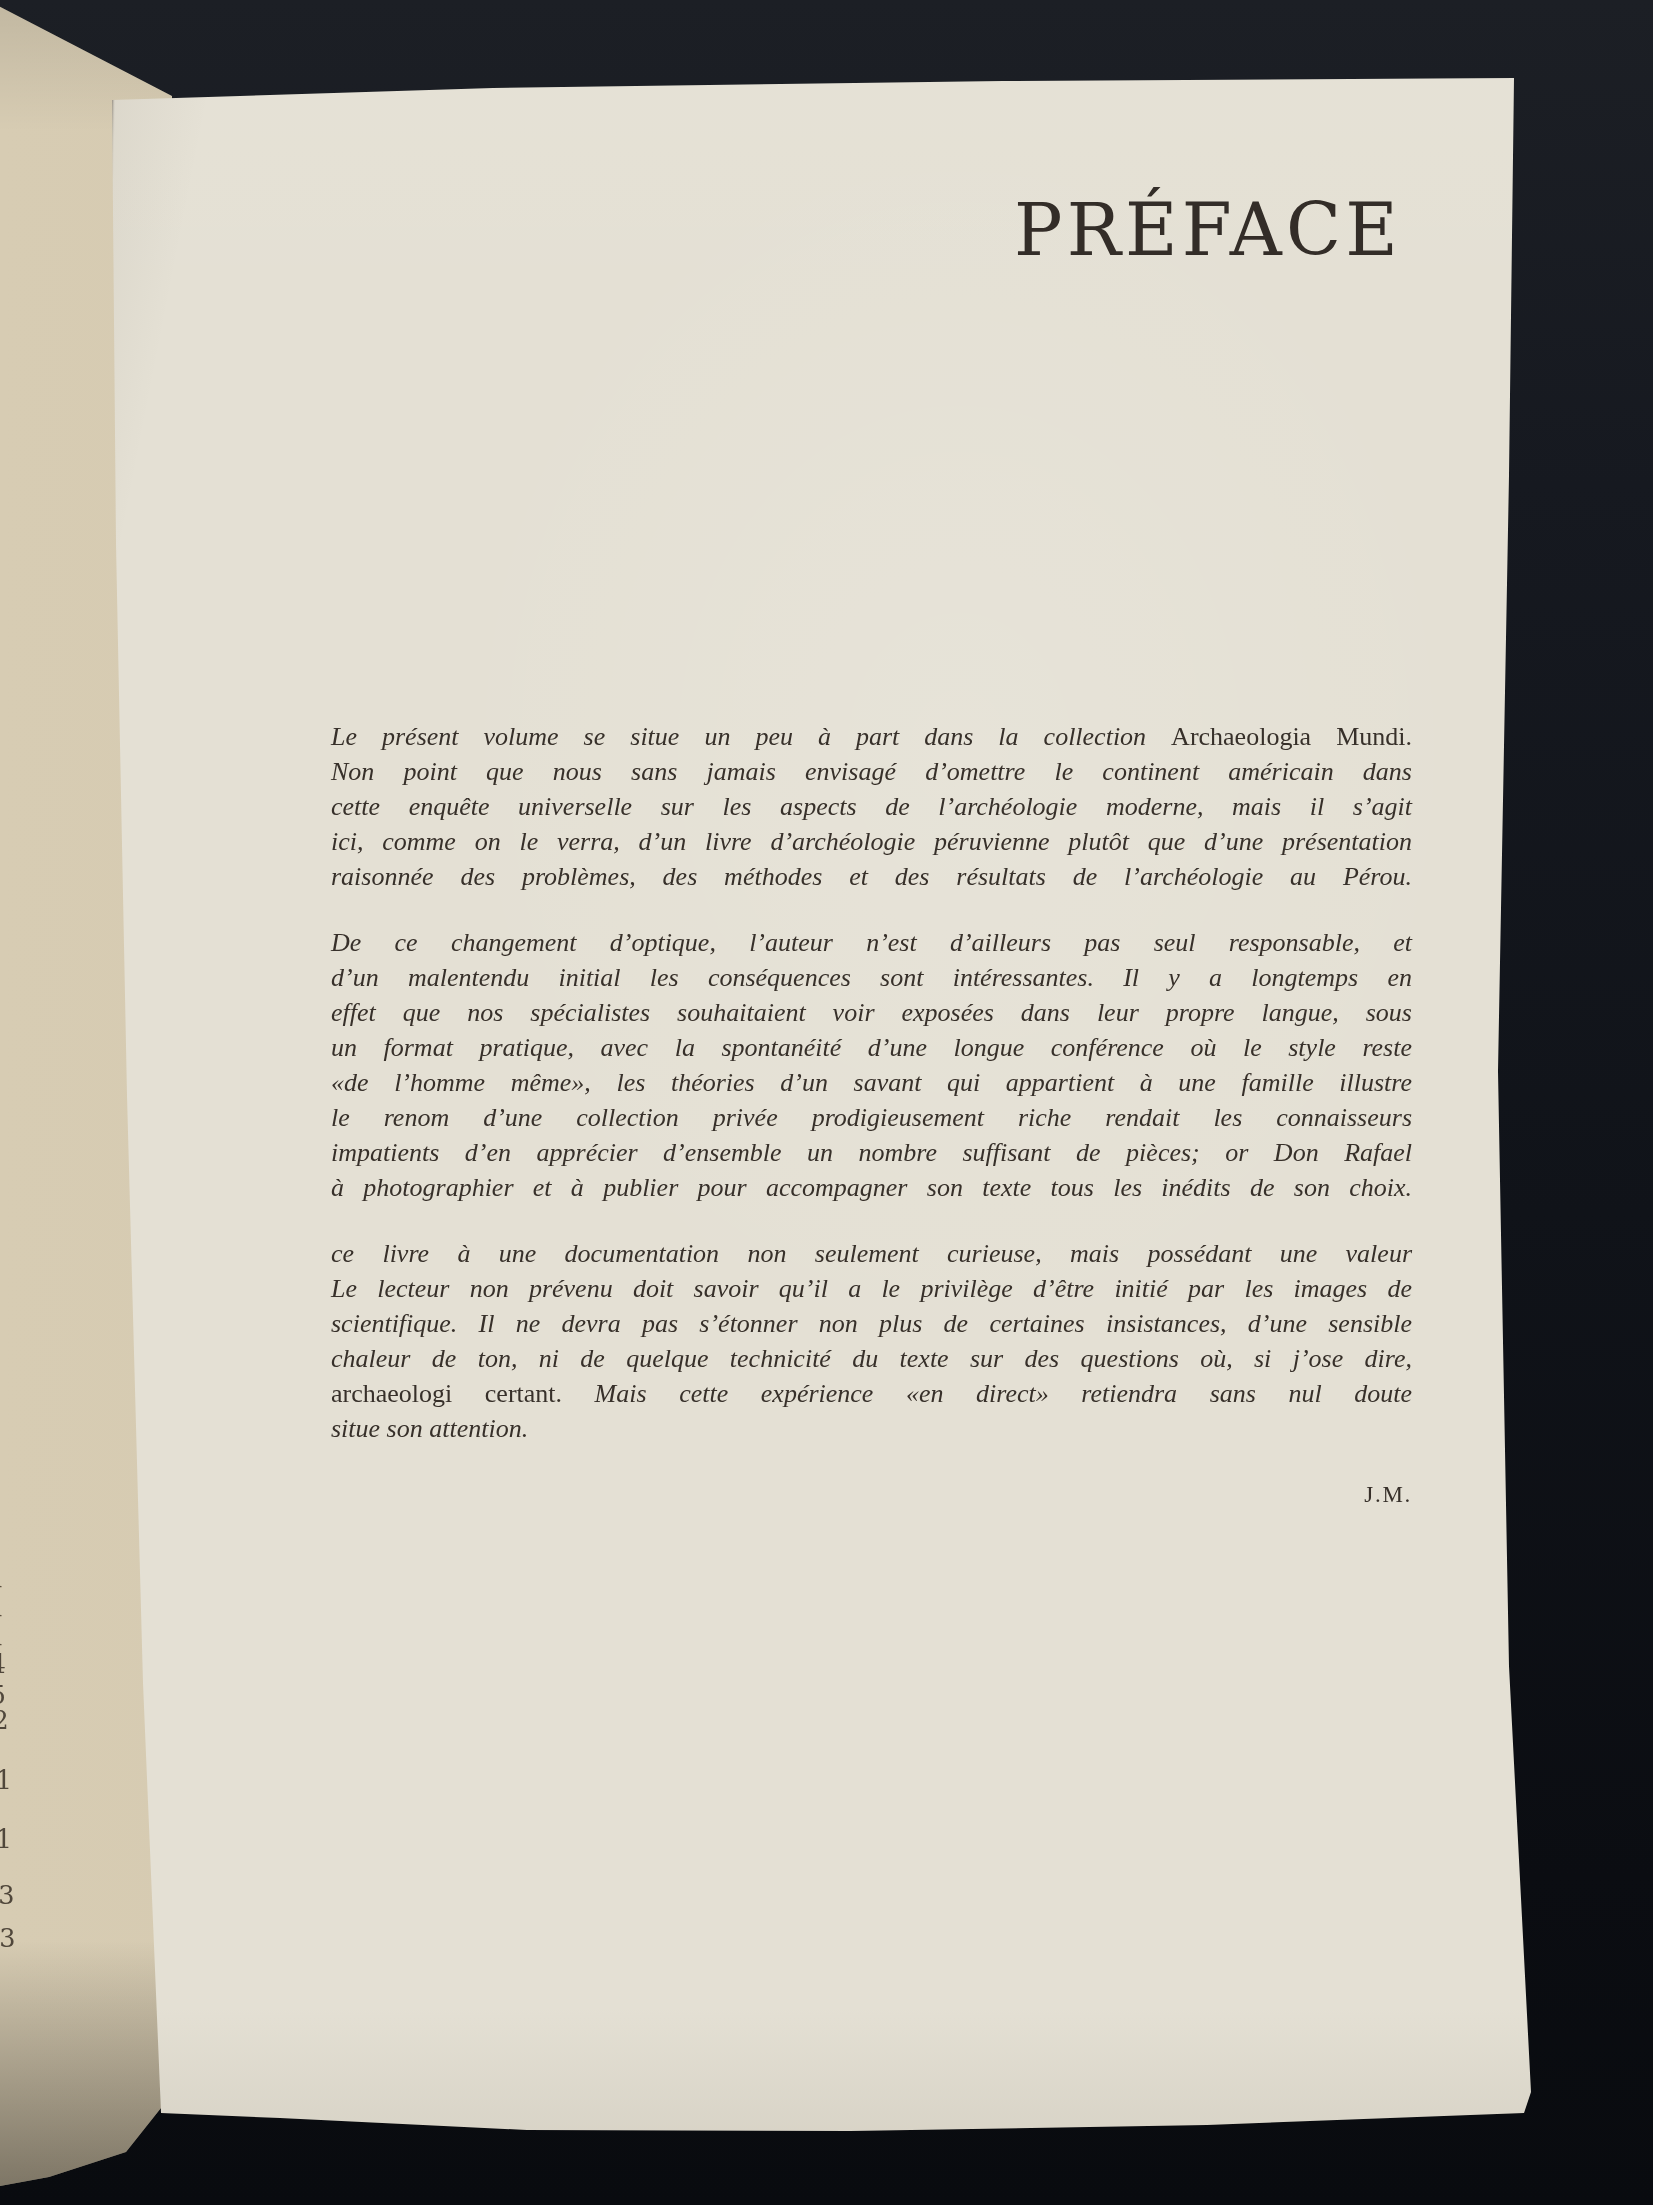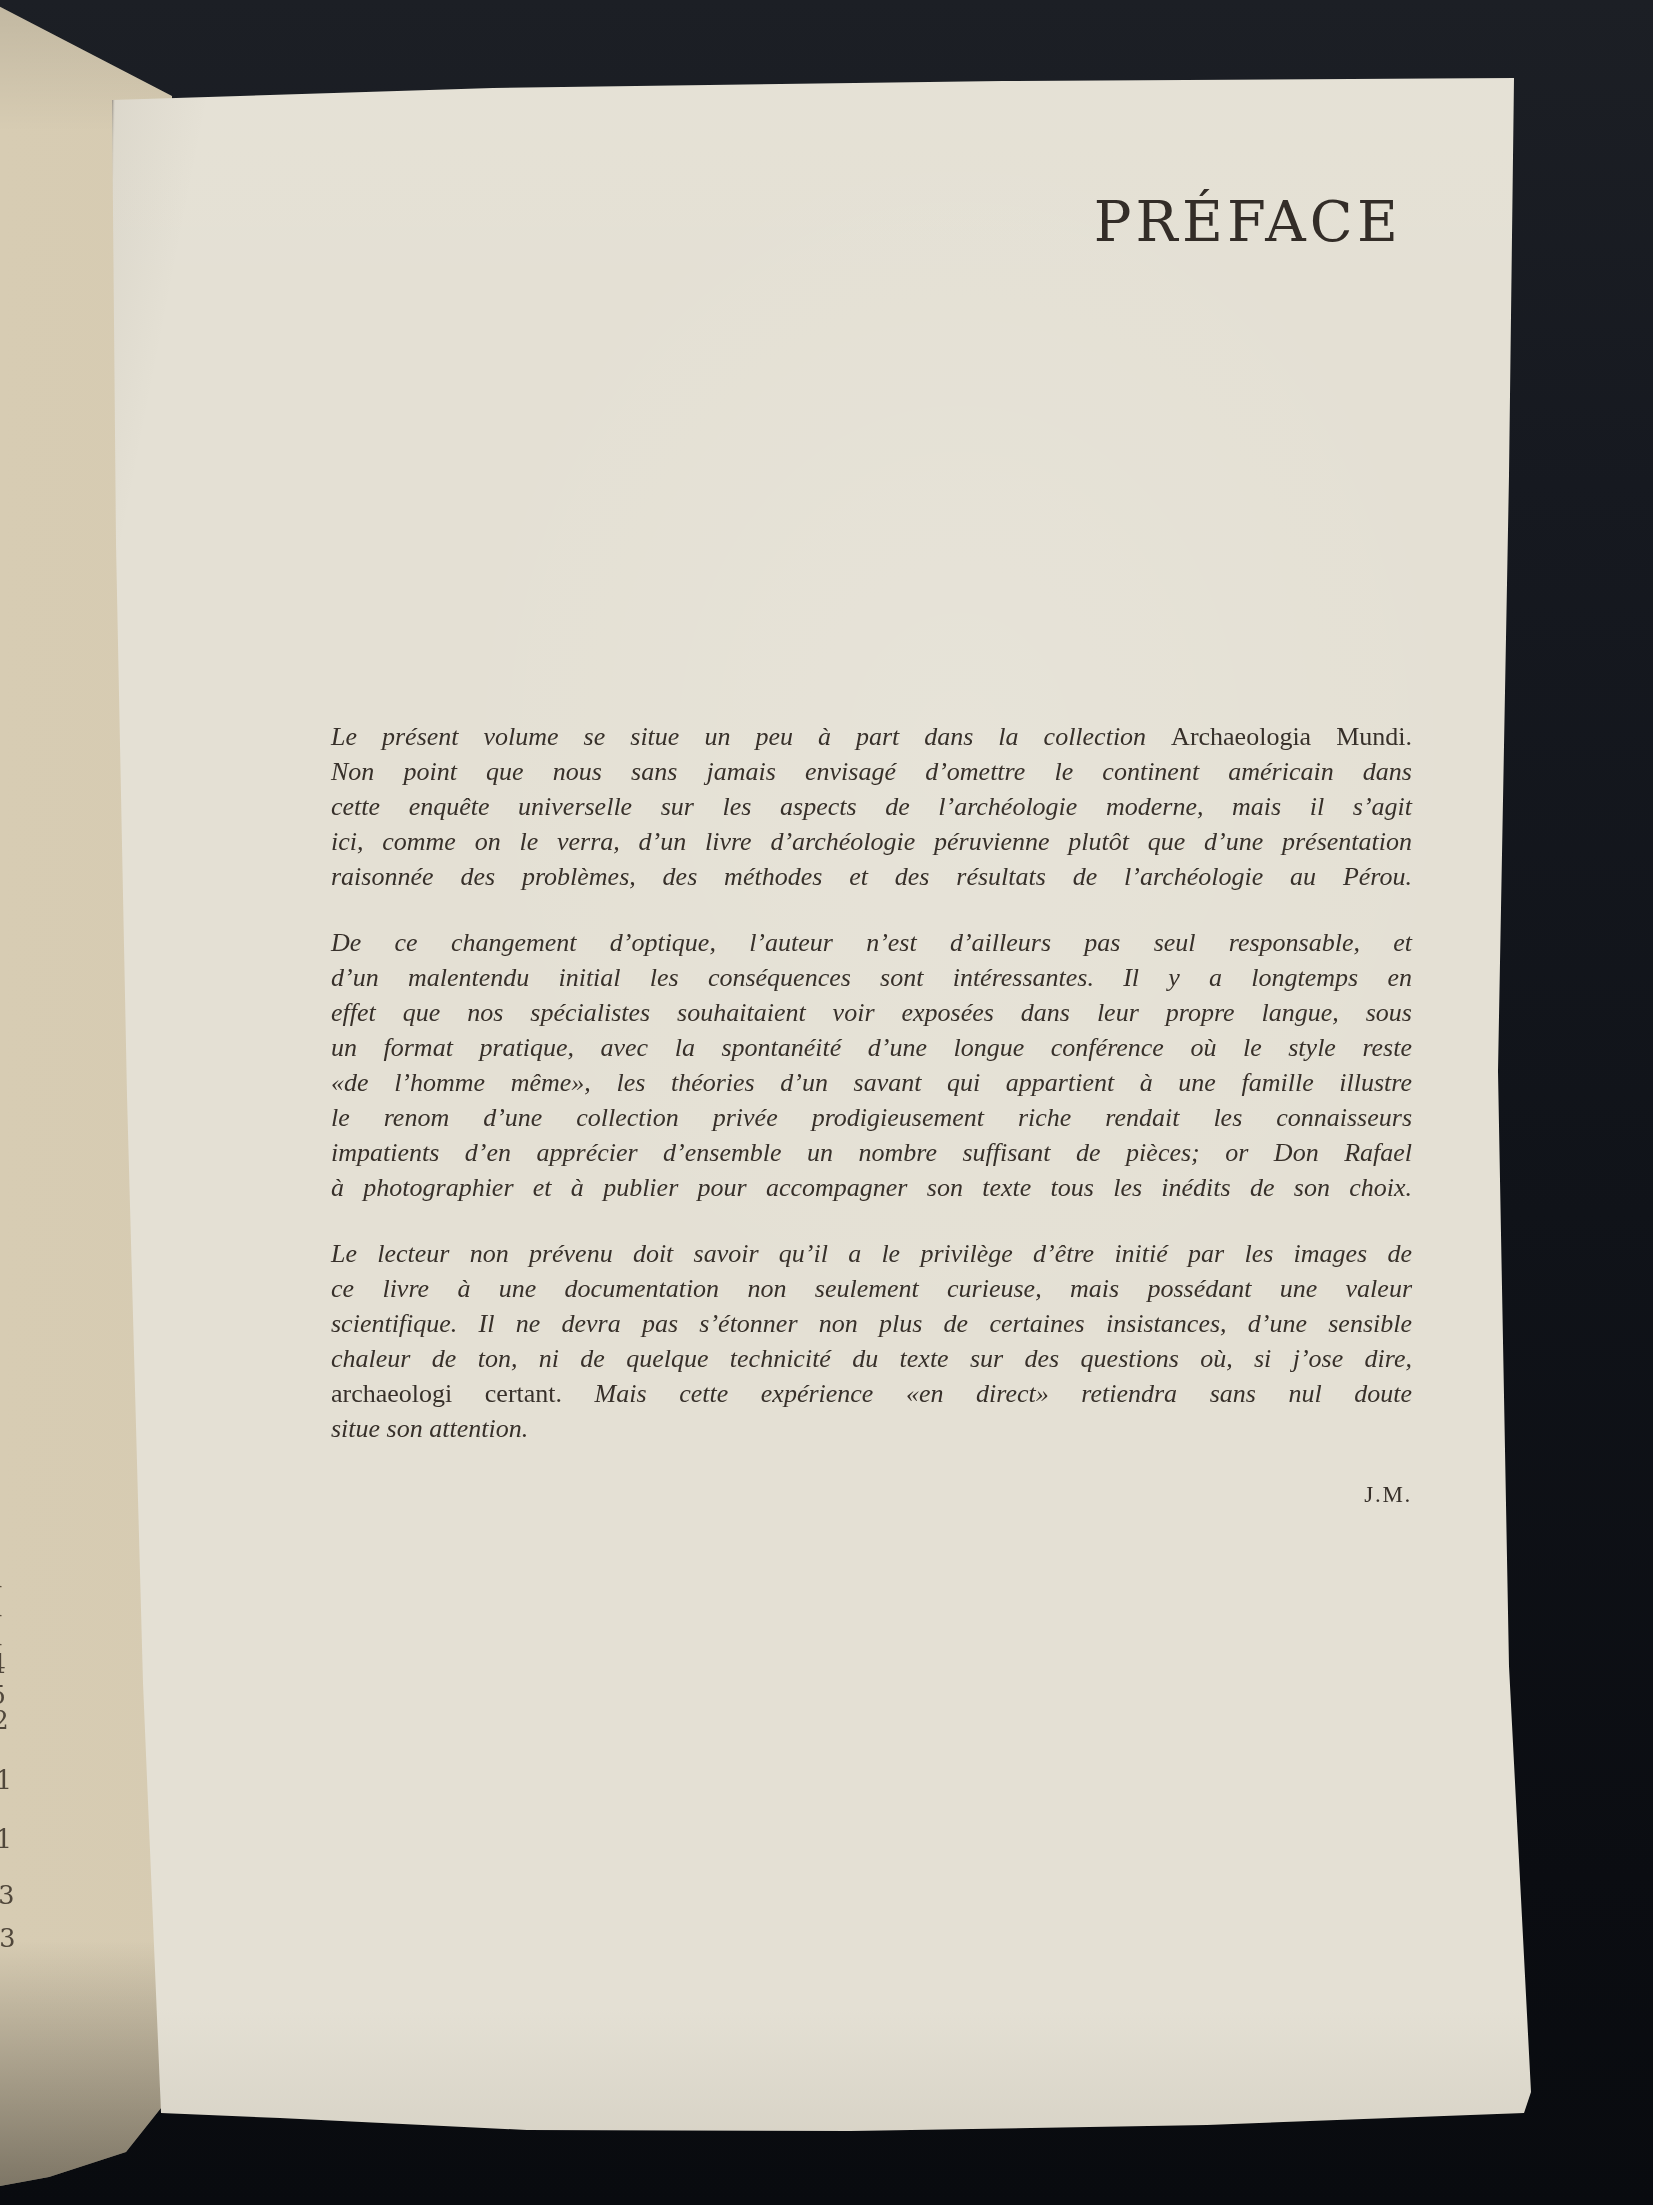--- a/index.html
+++ b/index.html
@@ -41,21 +41,21 @@
   .crease{
     position:absolute;left:108px;top:95px;width:5.1px;height:2024px;
     transform:rotate(1.35deg);transform-origin:top left;
     background:linear-gradient(180deg,rgba(44,34,22,0.50) 0%,rgba(44,34,22,0.30) 40%,rgba(44,34,22,0.38) 100%);
     filter:blur(0.8px);
   }
 
   .page-title{
     position:absolute;top:194px;right:252px;
     font-family:"DejaVu Serif", serif;
-    font-size:56px;line-height:1;letter-spacing:4.2px;
+    font-size:72px;line-height:1;letter-spacing:4.2px;
     color:#332d28;white-space:nowrap;
   }
 
   .preface-body{
     position:absolute;left:331px;top:719px;width:1081px;
     font-style:italic;font-size:26px;line-height:35px;color:#37302a;
   }
   .para{margin:0 0 31px 0;padding:0;}
   .para:last-of-type{margin-bottom:0;}
   .line{text-align:justify;text-align-last:justify;}
@@ -103,22 +103,22 @@
           <div class="line"><span>De ce changement d’optique, l’auteur n’est d’ailleurs pas seul responsable, et</span></div>
           <div class="line"><span>d’un malentendu initial les conséquences sont intéressantes. Il y a longtemps en</span></div>
           <div class="line"><span>effet que nos spécialistes souhaitaient voir exposées dans leur propre langue, sous</span></div>
           <div class="line"><span>un format pratique, avec la spontanéité d’une longue conférence où le style reste</span></div>
           <div class="line"><span>«de l’homme même», les théories d’un savant qui appartient à une famille illustre</span></div>
           <div class="line"><span>le renom d’une collection privée prodigieusement riche rendait les connaisseurs</span></div>
           <div class="line"><span>impatients d’en apprécier d’ensemble un nombre suffisant de pièces; or Don Rafael</span></div>
           <div class="line"><span>à photographier et à publier pour accompagner son texte tous les inédits de son choix.</span></div>
         </div>
         <div class="para">
+          <div class="line"><span>ce livre à une documentation non seulement curieuse, mais possédant une valeur</span></div>
           <div class="line"><span>Le lecteur non prévenu doit savoir qu’il a le privilège d’être initié par les images de</span></div>
-          <div class="line"><span>ce livre à une documentation non seulement curieuse, mais possédant une valeur</span></div>
           <div class="line"><span>scientifique. Il ne devra pas s’étonner non plus de certaines insistances, d’une sensible</span></div>
           <div class="line"><span>chaleur de ton, ni de quelque technicité du texte sur des questions où, si j’ose dire,</span></div>
           <div class="line"><span class="roman">archaeologi certant.</span><span> Mais cette expérience «en direct» retiendra sans nul doute</span></div>
           <div class="line short"><span>situe son attention.</span></div>
         </div>
         <div class="signature">J.M.</div>
       </div>
   </div>
 
 </div>

